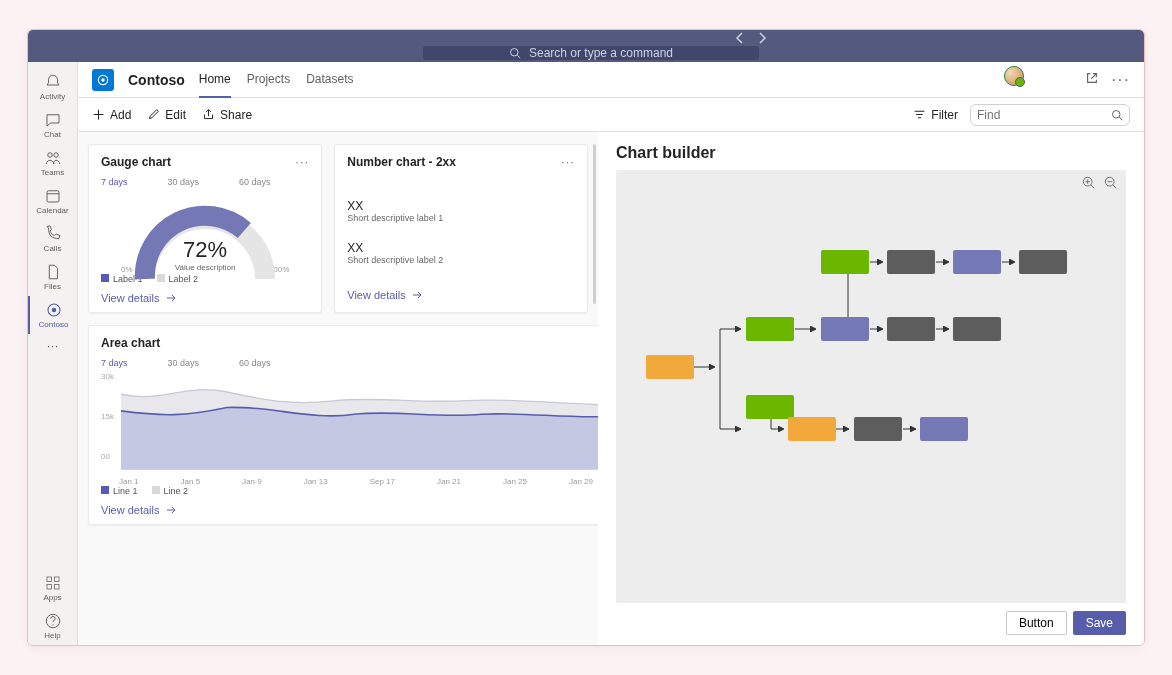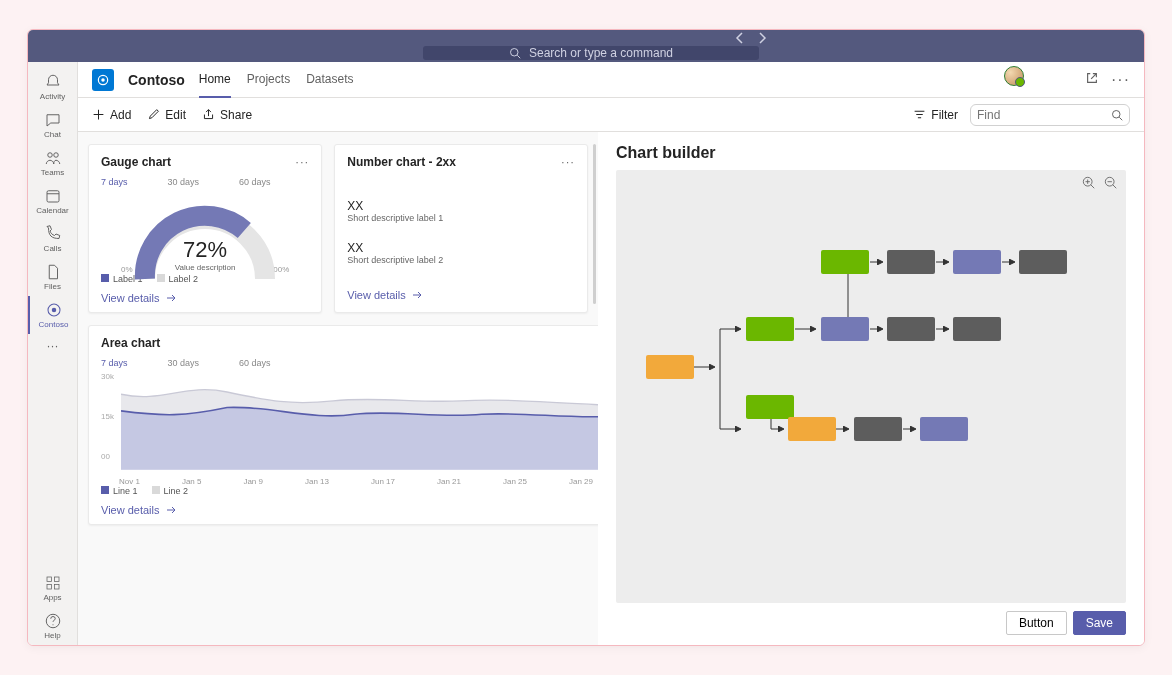--- a/index.html
+++ b/index.html
@@ -342,25 +342,25 @@
               <span class="ylab" style="top:40px">15k</span>
               <span class="ylab" style="top:80px">00</span>
               <svg viewBox="0 0 460 90" preserveAspectRatio="none" style="margin-left:20px;width:calc(100% - 22px)">
                 <path d="M0 20 C40 28,60 10,100 18 C140 26,160 30,200 26 C240 22,280 28,320 26 C360 24,400 27,460 30 L460 88 L0 88 Z" fill="#E8E8EC"></path>
                 <path d="M0 20 C40 28,60 10,100 18 C140 26,160 30,200 26 C240 22,280 28,320 26 C360 24,400 27,460 30" stroke="#C9C9D6" fill="none" stroke-width="1.2"></path>
                 <path d="M0 35 C40 40,60 40,100 32 C140 30,180 44,220 38 C260 34,300 42,340 38 C380 36,420 42,460 40 L460 88 L0 88 Z" fill="#B7BAE0" opacity="0.7"></path>
                 <path d="M0 35 C40 40,60 40,100 32 C140 30,180 44,220 38 C260 34,300 42,340 38 C380 36,420 42,460 40" stroke="#585DAB" fill="none" stroke-width="1.4"></path>
               </svg>
             </div>
             <div class="xlabs">
-              <span>Nov 1</span>
+              <span>Jan 1</span>
                 <span>Jan 5</span>
                 <span>Jan 9</span>
                 <span>Jan 13</span>
-                <span>Jun 17</span>
+                <span>Sep 17</span>
                 <span>Jan 21</span>
                 <span>Jan 25</span>
                 <span>Jan 29</span>
             </div>
             <div class="legend">
               <span><span class="sw"></span><span>Line 1</span></span>
               <span><span class="sw g"></span><span>Line 2</span></span>
             </div>
             <div class="vdetails">
                 <span>View details</span> 

